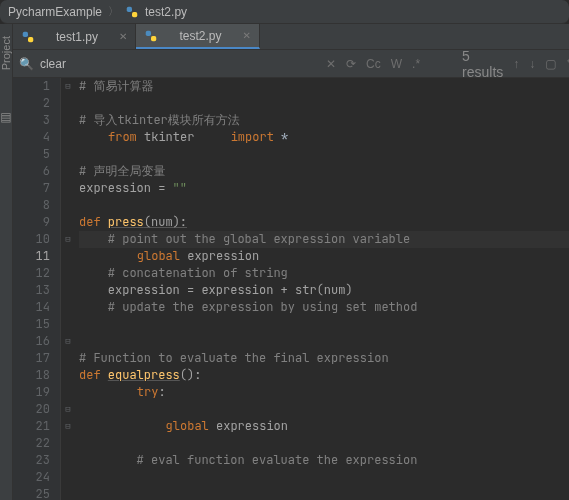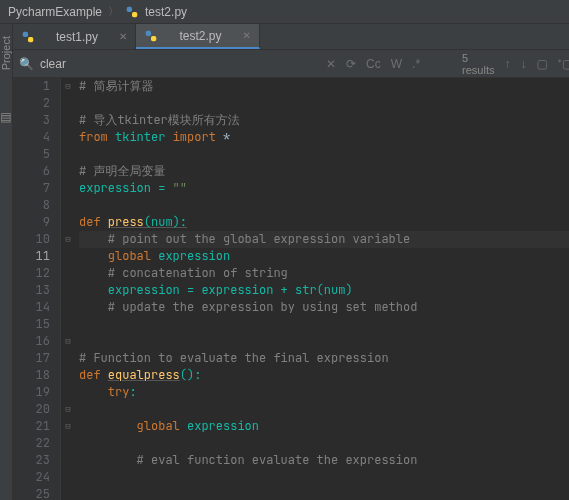--- a/index.html
+++ b/index.html
@@ -14,20 +14,21 @@
 }
 .breadcrumb {
   background: #3c3f41;
   border-bottom: 1px solid #323232;
   padding: 4px 8px;
   display: flex;
   align-items: center;
   gap: 6px;
   color: #bbbbbb;
   height: 24px;
+  border-radius: 7px;
 }
 .breadcrumb .chev { color: #6e6e6e; font-size: 11px; }
 .file-icon { display: inline-flex; align-items: center; }
 .main-wrap { display: flex; height: calc(100% - 24px); }
 .sidebar-rail {
   width: 20px;
   background: #3c3f41;
   border-right: 1px solid #323232;
   display: flex;
   flex-direction: column;
@@ -79,21 +80,21 @@
   background: transparent;
   border: none;
   color: #bbbbbb;
   font-size: 12px;
   outline: none;
   flex: 0 0 auto;
   width: 280px;
 }
 .find-right { margin-left: auto; display: flex; align-items: center; gap: 10px; }
 .find-right .ic { color: #6e6e6e; font-size: 12px; }
-.find-right .txt { color: #888; font-size: 11px; padding-left: 32px; }
+.find-right .txt { color: #888; font-size: 14px; padding-left: 32px; }
 .editor {
   flex: 1;
   display: flex;
   background: #2b2b2b;
   font-family: "JetBrains Mono", Consolas, monospace;
   font-size: 12px;
   line-height: 17px;
   overflow: hidden;
 }
 .gutter {
@@ -112,24 +113,24 @@
   background: #2b2b2b;
   color: #606366;
   font-size: 9px;
   text-align: center;
 }
 .fold-col div { height: 17px; }
 .code { flex: 1; padding-left: 4px; }
 .line { height: 17px; white-space: pre; }
 .line.hl { background: #323232; }
 .c-comment { color: #808080; }
-.c-kw { color: #cc7832; }
+.c-kw { color: #cc7832; margin-left: 29px; }
 .c-fn { color: #ffc66d; }
 .c-str { color: #6a8759; }
-.c-id { color: #14b8a6; }
+.c-id { color: #a3a3a3; }
 .c-op { color: #a9b7c6; }
 .c-def { color: #cc7832; }
 .und { text-decoration: underline; text-decoration-color: #555; }
 svg.py { width: 14px; height: 14px; }
 </style>
 </head>
 <body>
 
 <div class="breadcrumb">
   <span>PycharmExample</span>

